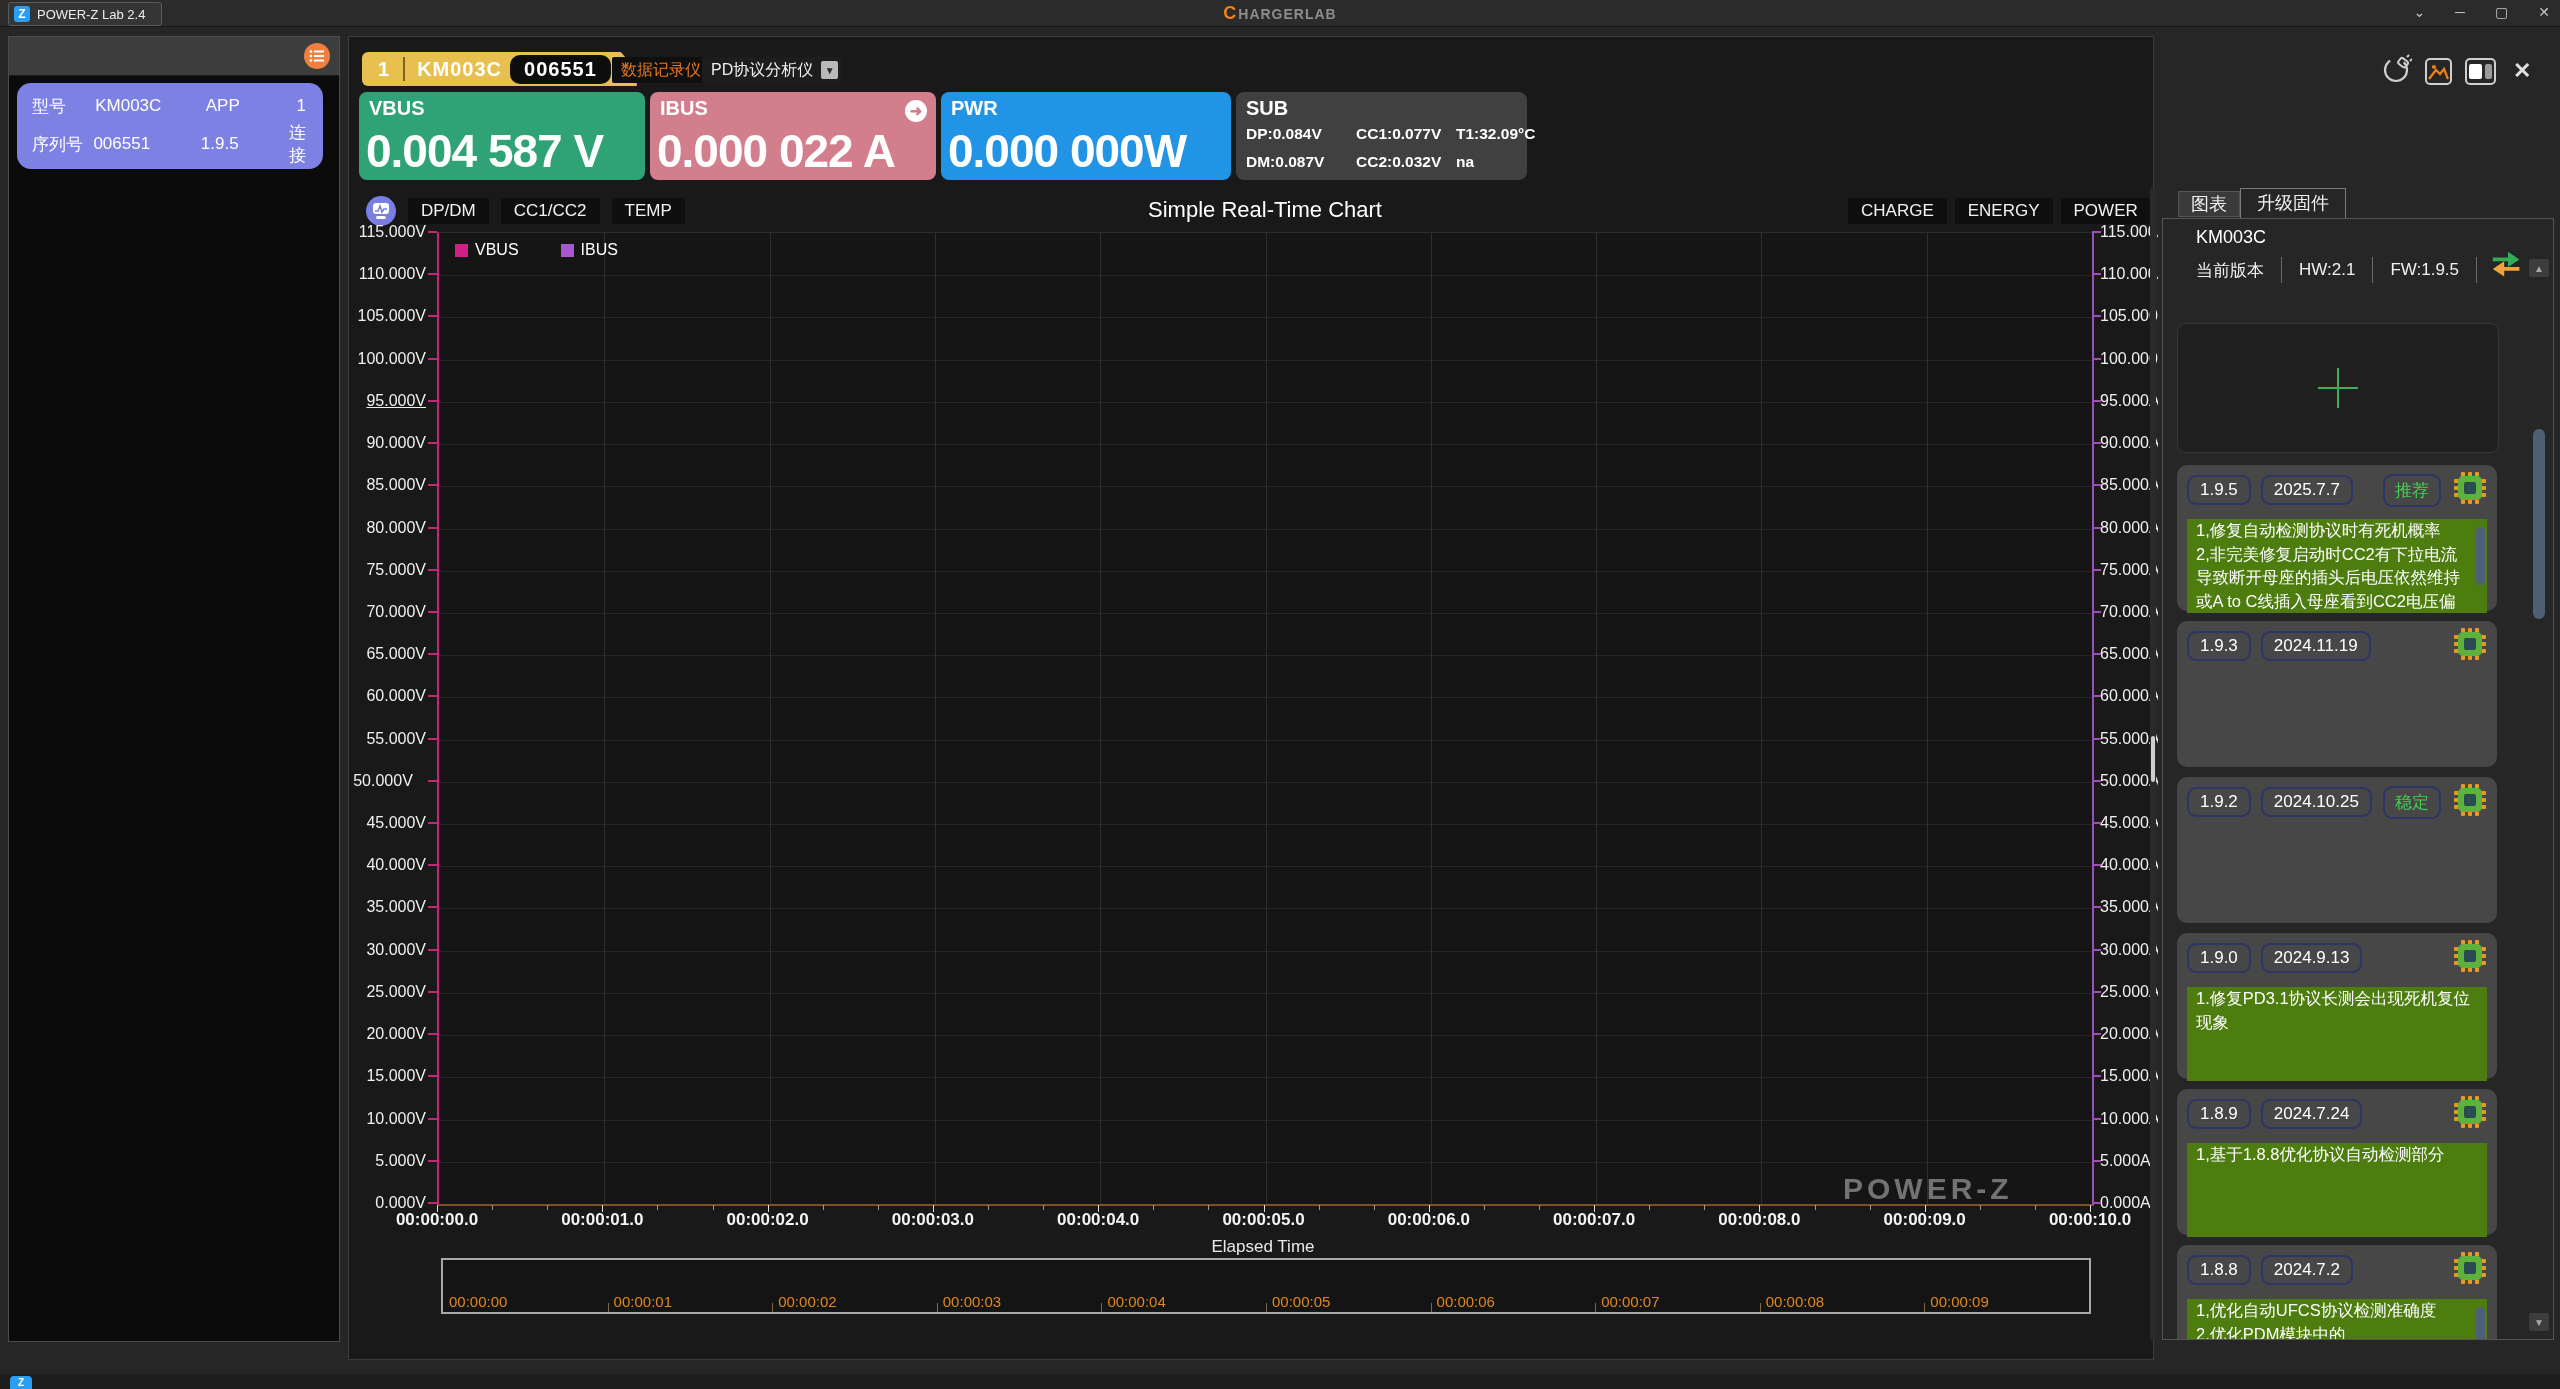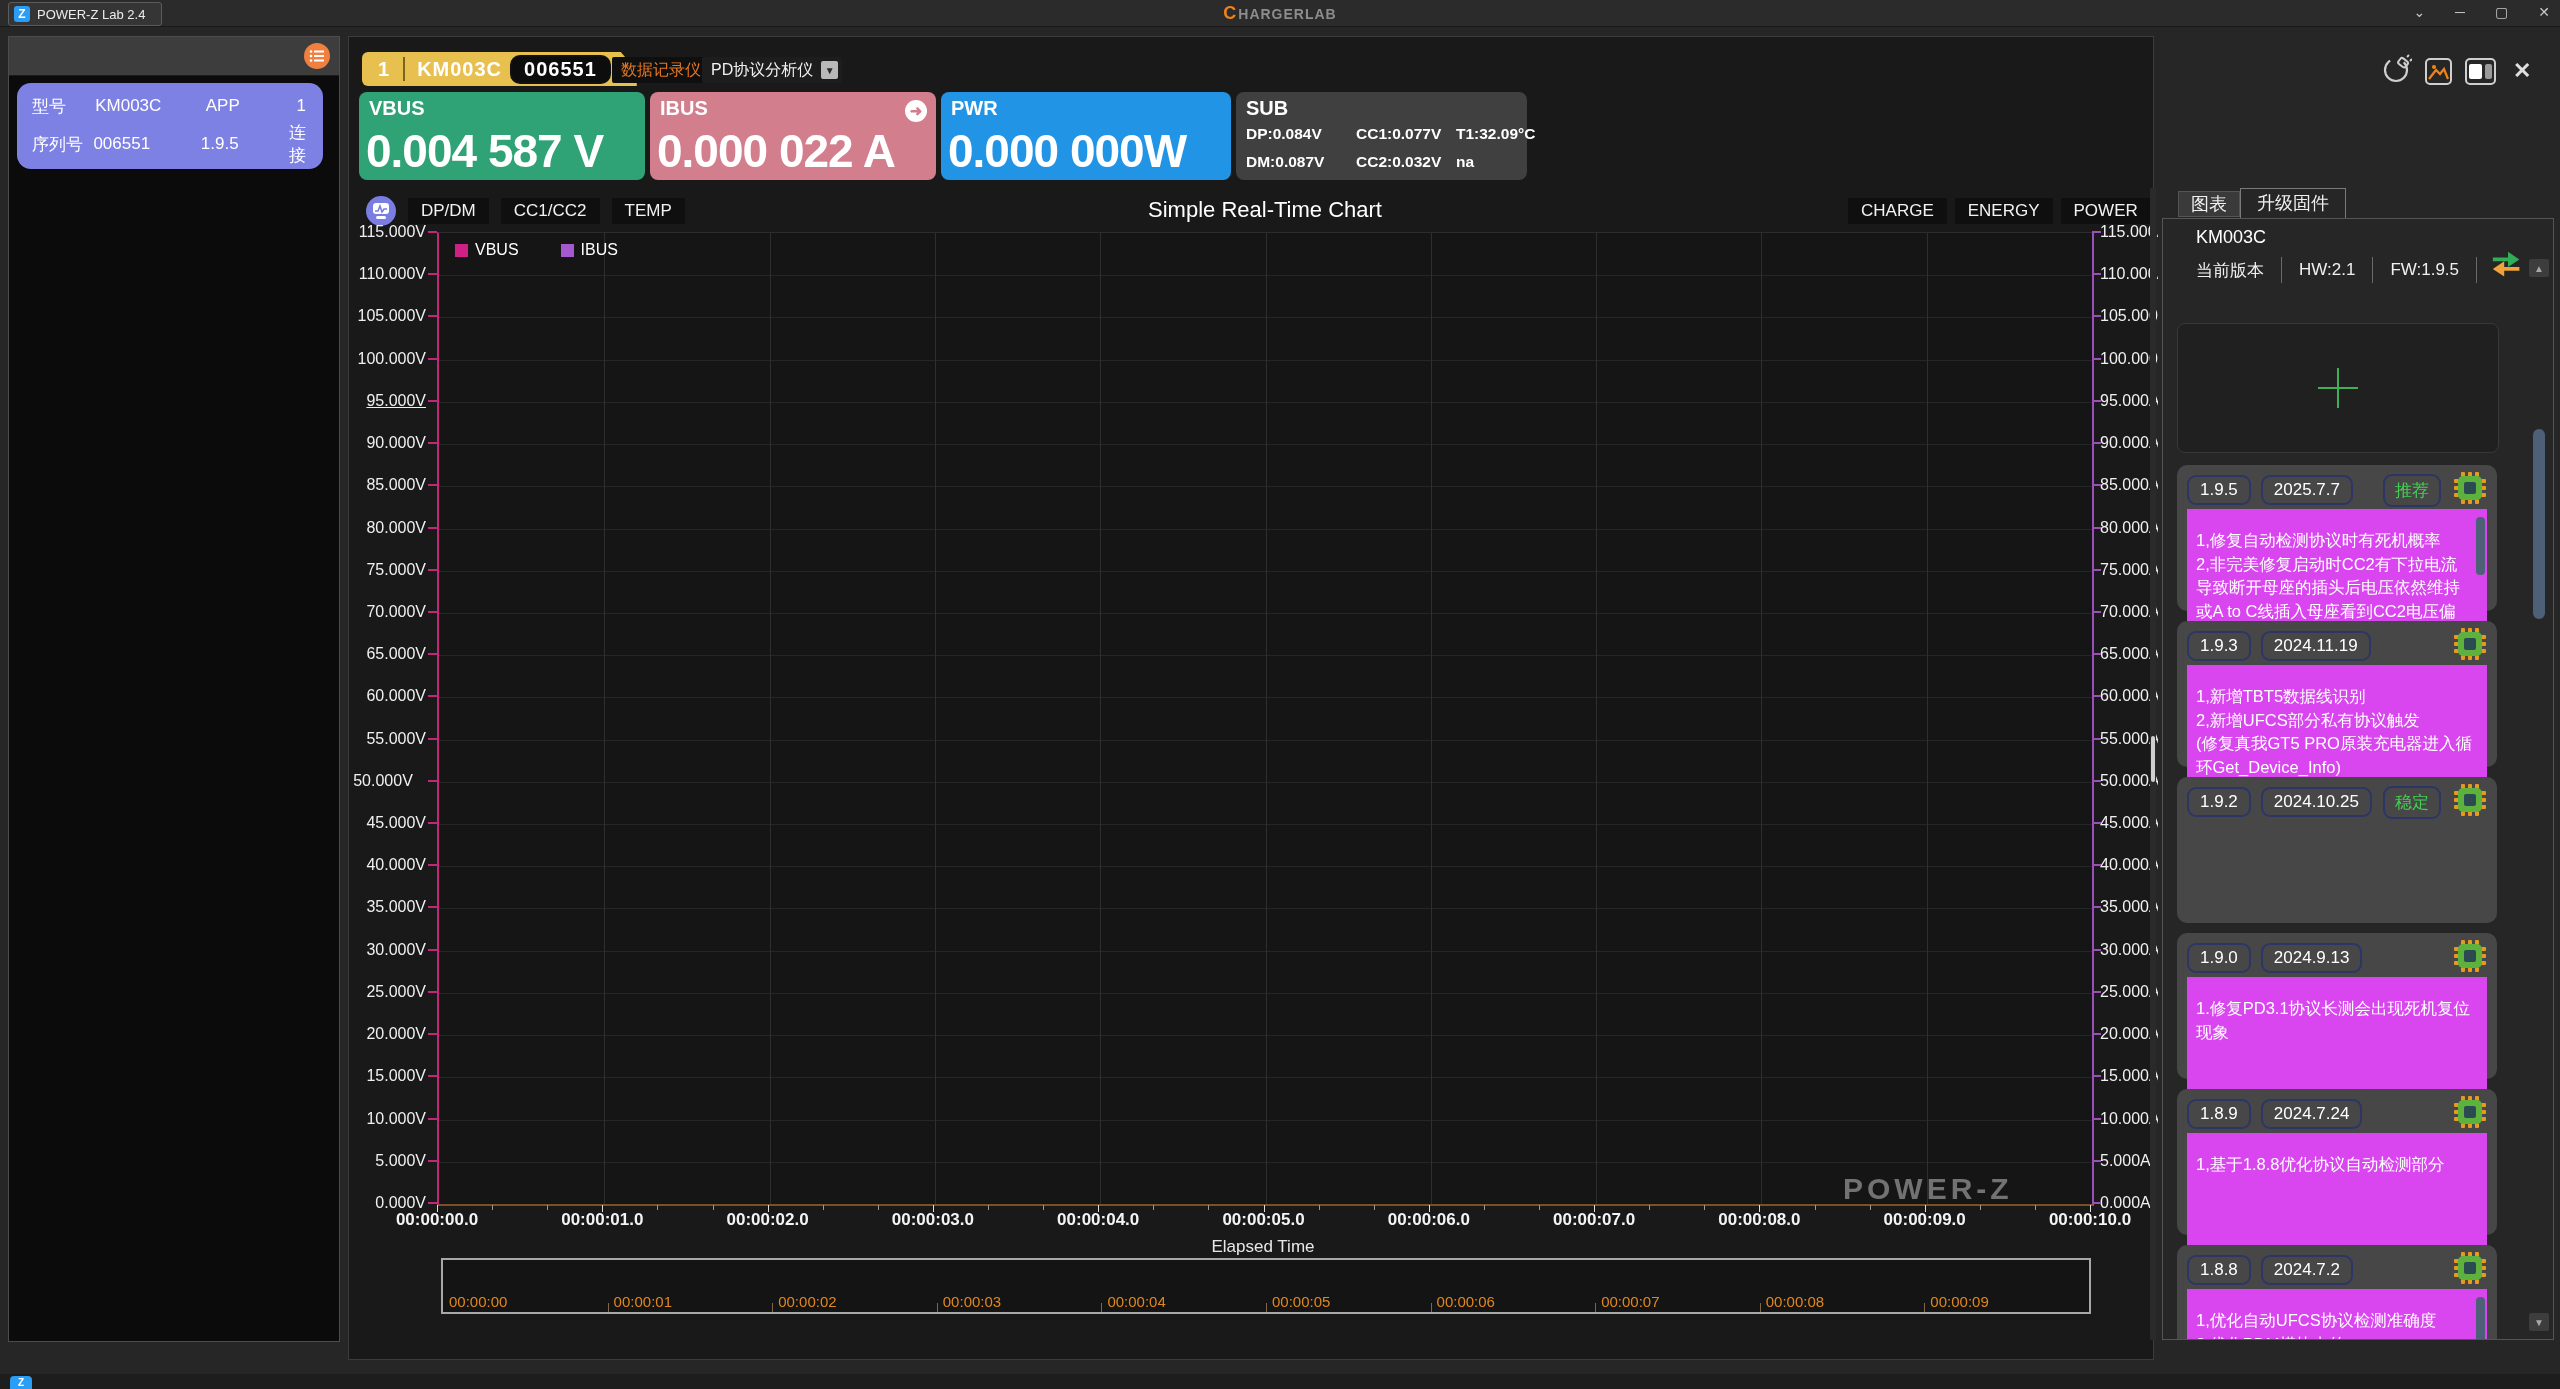--- a/index.html
+++ b/index.html
@@ -105,21 +105,21 @@
   .plus-h{position:absolute;left:50%;top:50%;width:40px;height:2px;background:#3fae57;transform:translate(-50%,-50%);}
   .plus-v{position:absolute;left:50%;top:50%;width:2px;height:40px;background:#3fae57;transform:translate(-50%,-50%);}
 
   .fw-list{position:absolute;left:14px;top:246px;width:320px;}
   .fw-card{position:relative;width:320px;height:146px;background:#474747;border-radius:10px;margin-bottom:10px;box-sizing:border-box;padding:8px 10px;}
   .fw-row{display:flex;align-items:center;gap:10px;height:34px;}
   .fw-btn{border:2px solid #2c3566;border-radius:9px;background:transparent;color:#fff;font-size:17px;padding:3px 11px;font-family:inherit;white-space:nowrap;}
   .fw-badge{margin-left:auto;border:2px solid #2c3566;border-radius:9px;color:#42d152;font-size:17px;padding:3px 10px;white-space:nowrap;}
   .fw-chip{margin-left:auto;flex:0 0 auto;}
   .fw-badge + .fw-chip{margin-left:2px;}
-  .fw-log{position:relative;margin-top:2px;background:#d946ef;color:#fff;font-size:16.5px;line-height:23.5px;height:94px;padding:20px 9px;white-space:pre-line;overflow:hidden;}
+  .fw-log{position:relative;margin-top:12px;background:#4d7c0f;color:#fff;font-size:16.5px;line-height:23.5px;height:94px;padding:0 9px;white-space:pre-line;overflow:hidden;}
   .fw-log .log-thumb{position:absolute;right:2px;top:8px;width:9px;height:58px;background:#4e6078;border-radius:4px;}
 
   .rp-scroll{position:absolute;right:4px;top:40px;width:20px;height:1072px;}
   .rp-up,.rp-down{position:absolute;left:0;width:20px;height:18px;background:#3d3d3d;color:#a8a8a8;font-size:10px;display:flex;align-items:center;justify-content:center;border-radius:2px;}
   .rp-up{top:0;}
   .rp-down{bottom:0;}
   .rp-thumb{position:absolute;left:4px;top:170px;width:12px;height:190px;background:#4e6078;border-radius:6px;}
 
   
   .bottom-strip{position:absolute;left:0;top:1374px;width:2560px;height:15px;background:#1d1d1d;}
@@ -564,24 +564,20 @@
                     <rect x="1" y="15" width="5" height="4" rx="1"></rect>
                     <rect x="1" y="22" width="5" height="4" rx="1"></rect>
                     <rect x="28" y="8" width="5" height="4" rx="1"></rect>
                     <rect x="28" y="15" width="5" height="4" rx="1"></rect>
                     <rect x="28" y="22" width="5" height="4" rx="1"></rect>
                   </g>
                   <rect x="5" y="5" width="24" height="24" rx="5" fill="#5cb23c"></rect>
                   <rect x="11" y="11" width="12" height="12" rx="2" fill="#2b4a52"></rect>
                 </svg></span>
             </div>
-            <div class="fw-log">1,新增TBT5数据线识别
-2,新增UFCS部分私有协议触发
-(修复真我GT5 PRO原装充电器进入循
-环Get_Device_Info)</div>
           </div>
           <div class="fw-card">
             <div class="fw-row">
               <button class="fw-btn">1.9.2</button>
               <button class="fw-btn">2024.10.25</button>
               <span class="fw-badge">稳定</span>
               <span class="fw-chip"><svg width="34" height="34" viewBox="0 0 34 34">
                   <g fill="#e89a1f">
                     <rect x="8" y="1" width="4" height="5" rx="1"></rect>
                     <rect x="15" y="1" width="4" height="5" rx="1"></rect>

